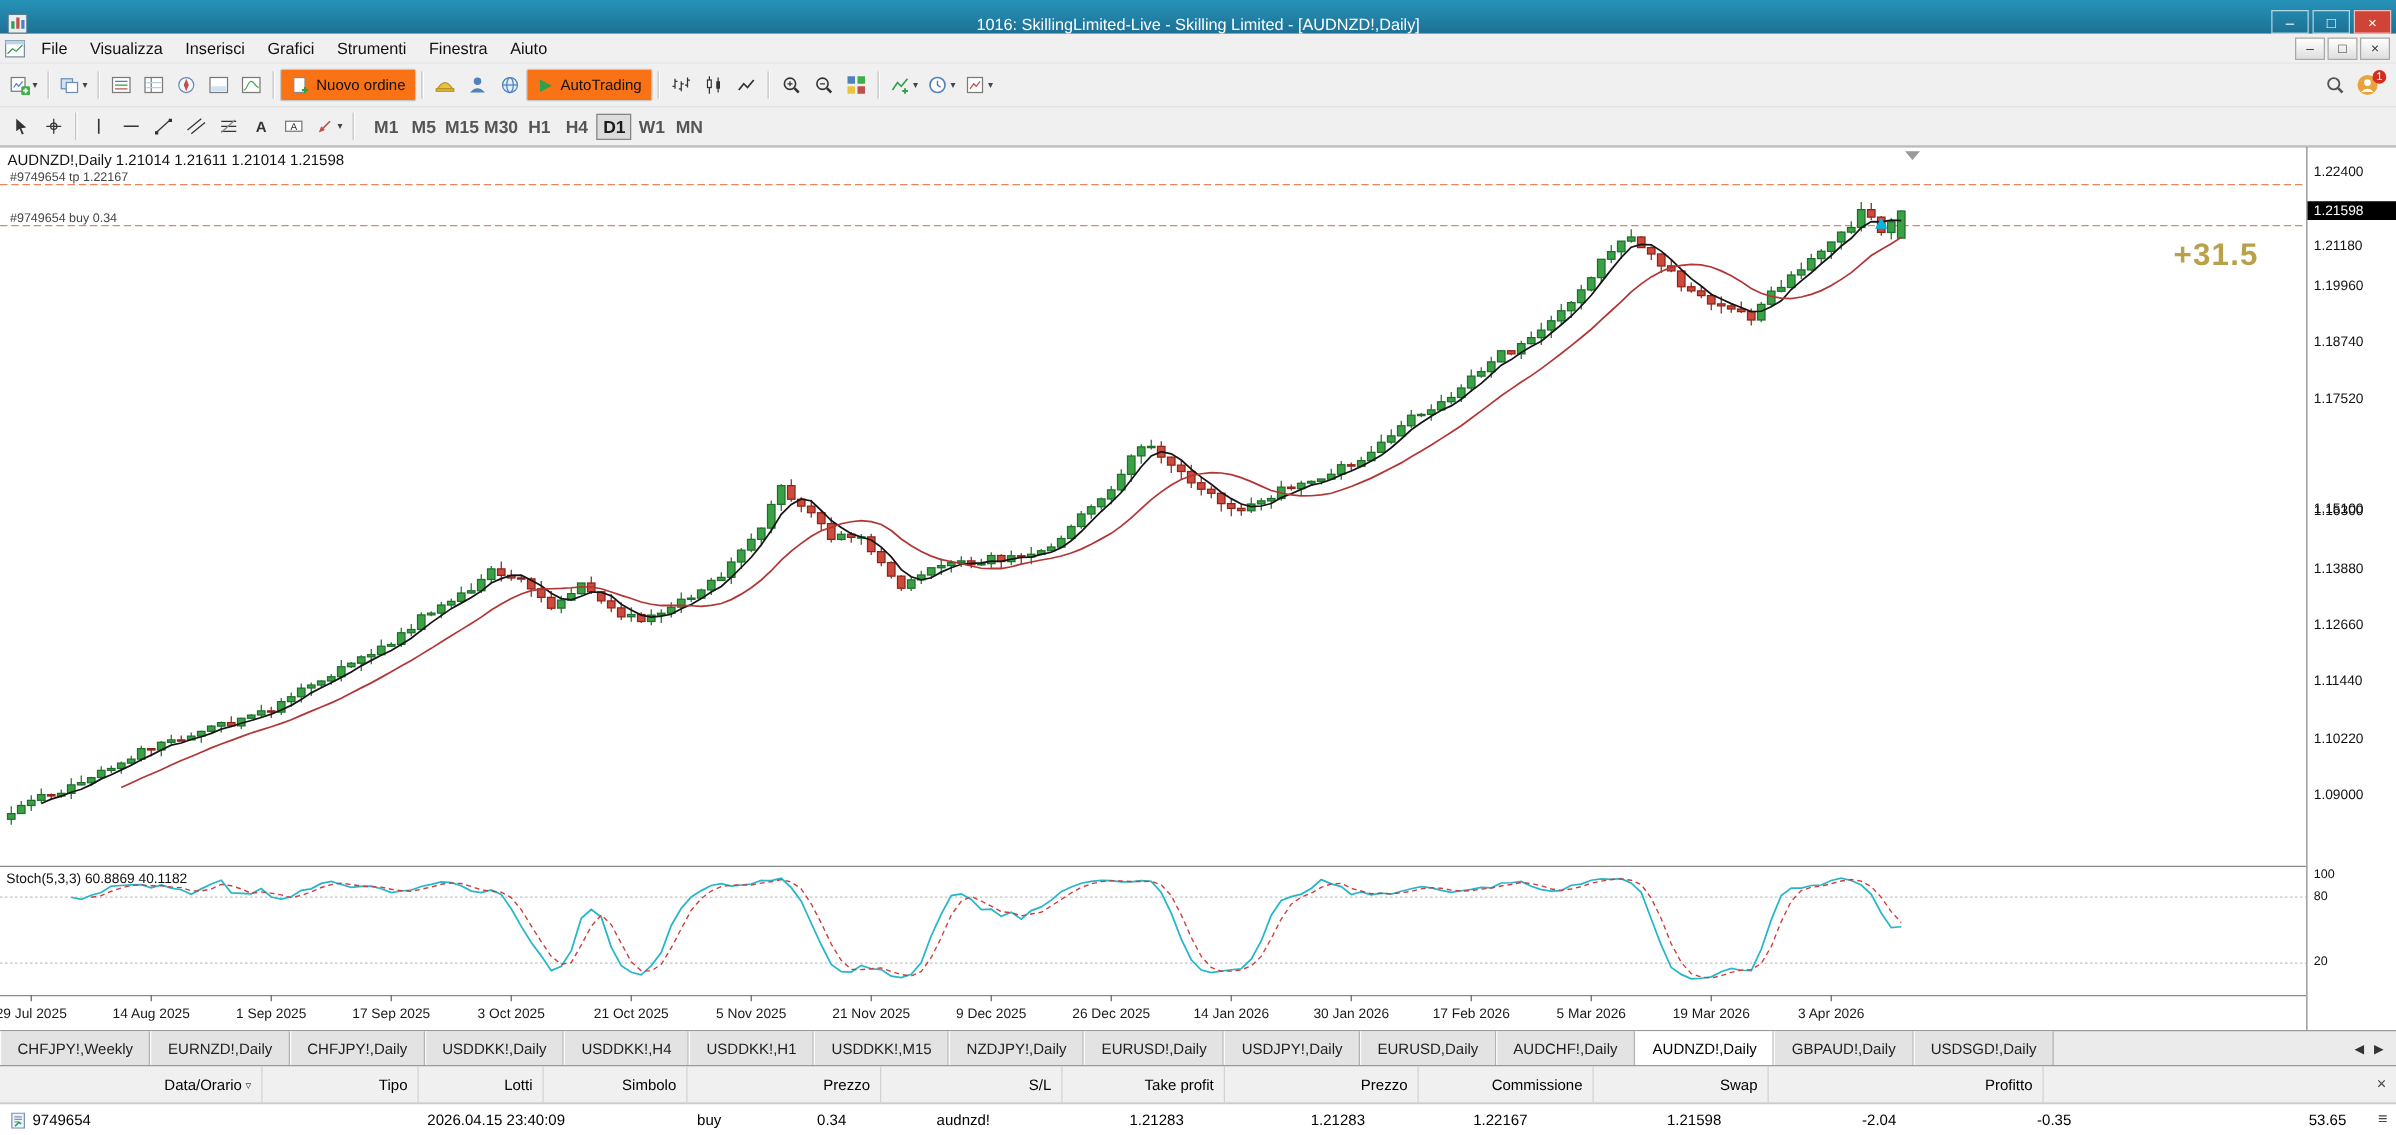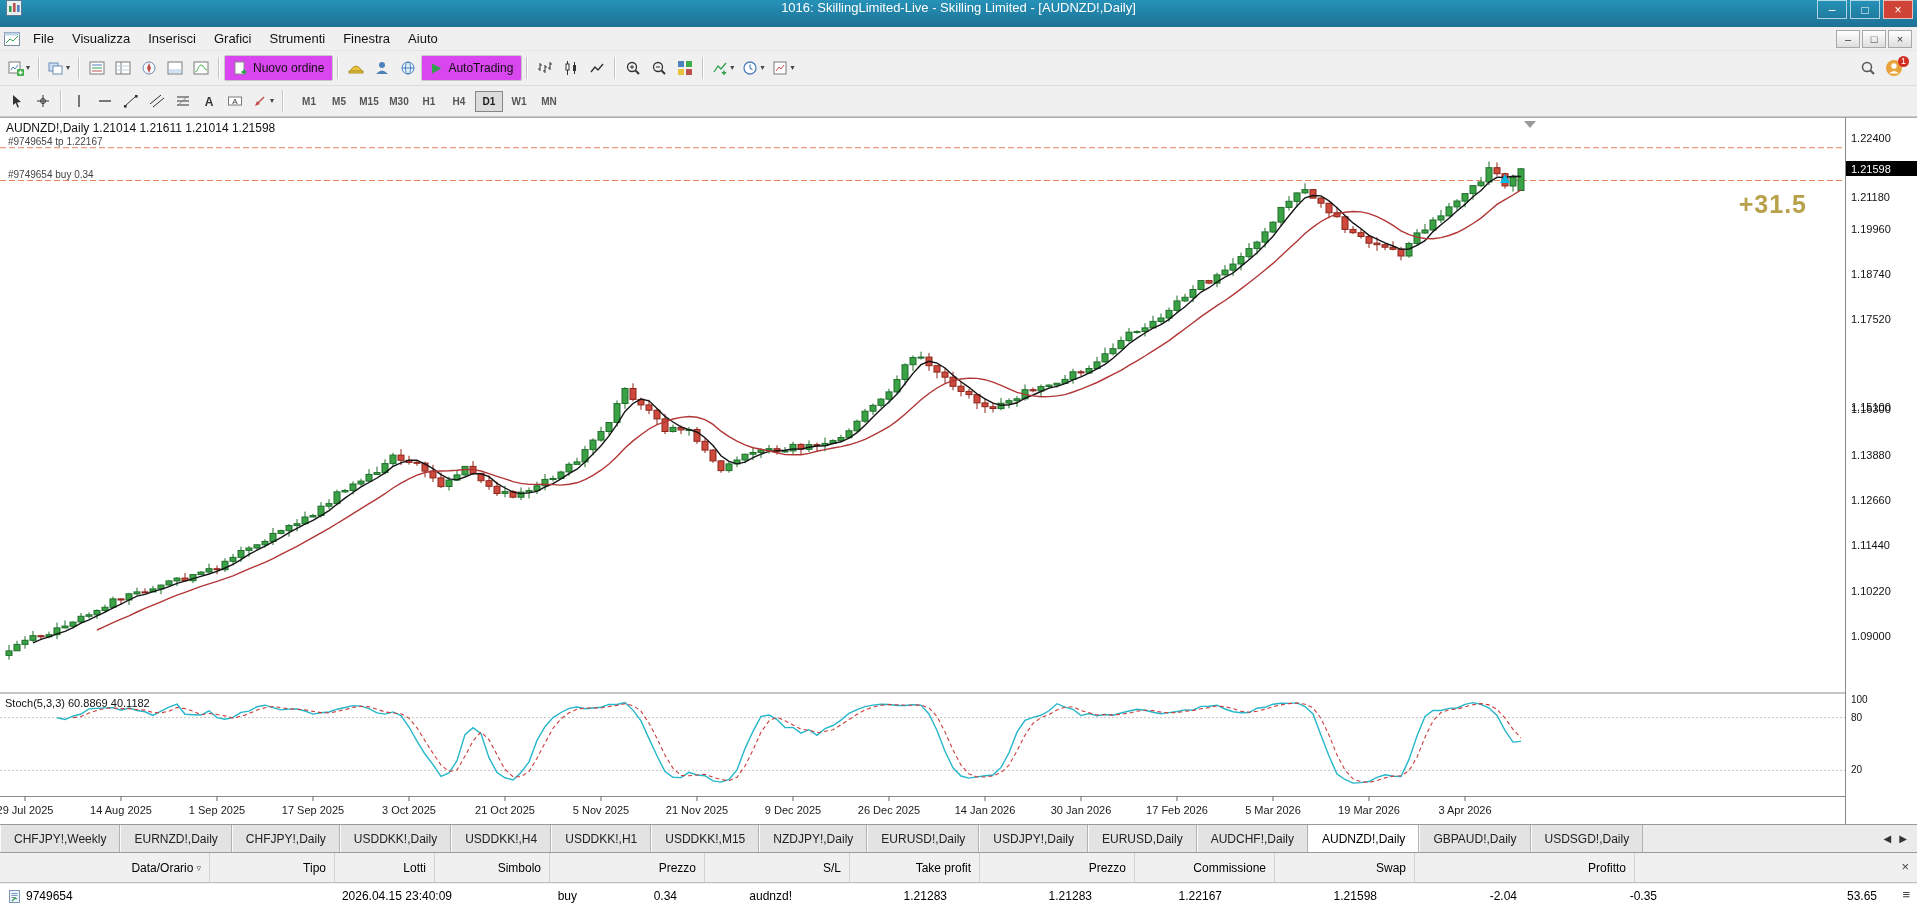--- a/index.html
+++ b/index.html
@@ -1,44 +1,44 @@
 <!DOCTYPE html>
 <html><head>
 <meta charset="utf-8">
 <style>
 *{box-sizing:border-box;margin:0;padding:0}
 html,body{width:1917px;height:908px;overflow:hidden;background:#f0f0f0;font-family:"Liberation Sans",sans-serif}
 
-.titlebar{position:absolute;left:0;top:0;width:1917px;height:27px;background:linear-gradient(#2692b8,#1d7195);display:flex;align-items:flex-start}
+.titlebar{position:absolute;left:0;top:0;width:1917px;height:27px;background:linear-gradient(#2692b8,#1d7195);display:flex;align-items:flex-end}
 .titlebar-title{position:absolute;left:0;right:0;text-align:center;font-size:13px;color:#fff}
 .app-icon{margin-left:6px;z-index:2}
 .win-controls{margin-left:auto;display:flex;gap:3px;margin-right:4px;z-index:2}
 .win-btn{width:30px;height:19px;border:1px solid rgba(255,255,255,.65);display:flex;align-items:center;justify-content:center;font-size:12px;color:#fff;cursor:default}
 .win-btn.close{background:#cf4436}
 
 .menubar{position:absolute;top:27px;left:0;width:1917px;height:23px;background:#f0f0f0;display:flex;align-items:center;padding-left:4px}
 .menubar .micon{margin-right:4px}
 .menu-item{padding:2px 9px;font-size:13px;color:#111}
 .mdi-controls{margin-left:auto;display:flex;gap:2px;margin-right:5px}
 .mdi-btn{width:24px;height:18px;border:1px solid #a8a8a8;background:linear-gradient(#ffffff,#dedede);font-size:11px;display:flex;align-items:center;justify-content:center;color:#333}
 
 .tbar{position:absolute;left:0;width:1917px;background:#f0f0f0;display:flex;align-items:center;padding:0 4px}
 .toolbar1{top:50px;height:36px;border-top:1px solid #e6e6e6;border-bottom:1px solid #dcdcdc}
 .toolbar2{top:86px;height:31px;border-bottom:1px solid #c9c9c9}
 .tbtn{min-width:26px;height:26px;display:flex;align-items:center;justify-content:center;gap:2px;padding:0 3px;border:1px solid transparent}
 .toolbar2 .tbtn{height:24px}
-.tbtn.wide{border:1px solid #c6c6c6;background:#d946ef;border-radius:2px;padding:0 8px;gap:5px}
+.tbtn.wide{border:1px solid #c6c6c6;background:#f97316;border-radius:2px;padding:0 8px;gap:5px}
 .tbtn-label{font-size:12px;color:#111;white-space:nowrap}
 .caret{font-size:8px;color:#444;line-height:1}
 .vsep{width:2px;height:22px;border-left:1px solid #c4c4c4;border-right:1px solid #ffffff;margin:0 4px}
 .t-right{margin-left:auto;display:flex;align-items:center;margin-right:6px}
 .avatar-wrap{position:relative}
 .badge{position:absolute;top:0;right:-3px;background:#d22d22;color:#fff;font-size:9px;line-height:11px;min-width:11px;text-align:center;border-radius:6px;padding:0 2px}
 .tf-group{display:flex;align-items:center;margin-left:6px}
-.tf-btn{min-width:28px;height:21px;font-size:10px;font-weight:bold;color:#555;display:flex;align-items:center;justify-content:center;margin:0 1px;border:1px solid transparent}
+.tf-btn{min-width:28px;height:21px;font-size:14px;font-weight:bold;color:#555;display:flex;align-items:center;justify-content:center;margin:0 1px;border:1px solid transparent}
 .tf-btn.active{background:#dcdcdc;border:1px solid #858585;color:#1a1a1a}
 
 .chartwrap{position:absolute;top:117px;left:0;width:1845px;height:707px;background:#fff;border-top:1px solid #aaa}
 #chart-svg-holder{position:absolute;left:0;top:0}
 .chart-info{position:absolute;left:6px;top:3px;font-size:12px;color:#111;z-index:3}
 .stoch-title{position:absolute;left:5px;top:579px;font-size:11px;color:#111;z-index:3}
 .profit-overlay{position:absolute;right:38px;top:72px;font-size:25px;font-weight:bold;color:#b9a14b;letter-spacing:1px;z-index:3}
 .pricescale{position:absolute;top:117px;left:1845px;width:72px;height:707px;background:#fff;border-left:1px solid #888;border-top:1px solid #aaa;font-size:11px;color:#111}
 .price-label{position:absolute;left:5px;white-space:nowrap}
 .price-tag{position:absolute;left:0;right:0;height:15px;background:#000;color:#fff;display:flex;align-items:center;padding-left:5px;font-size:11px}

